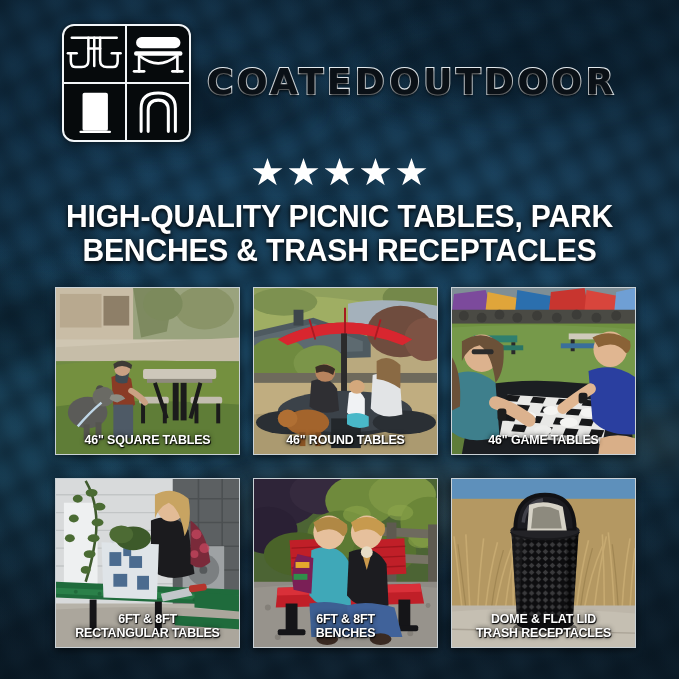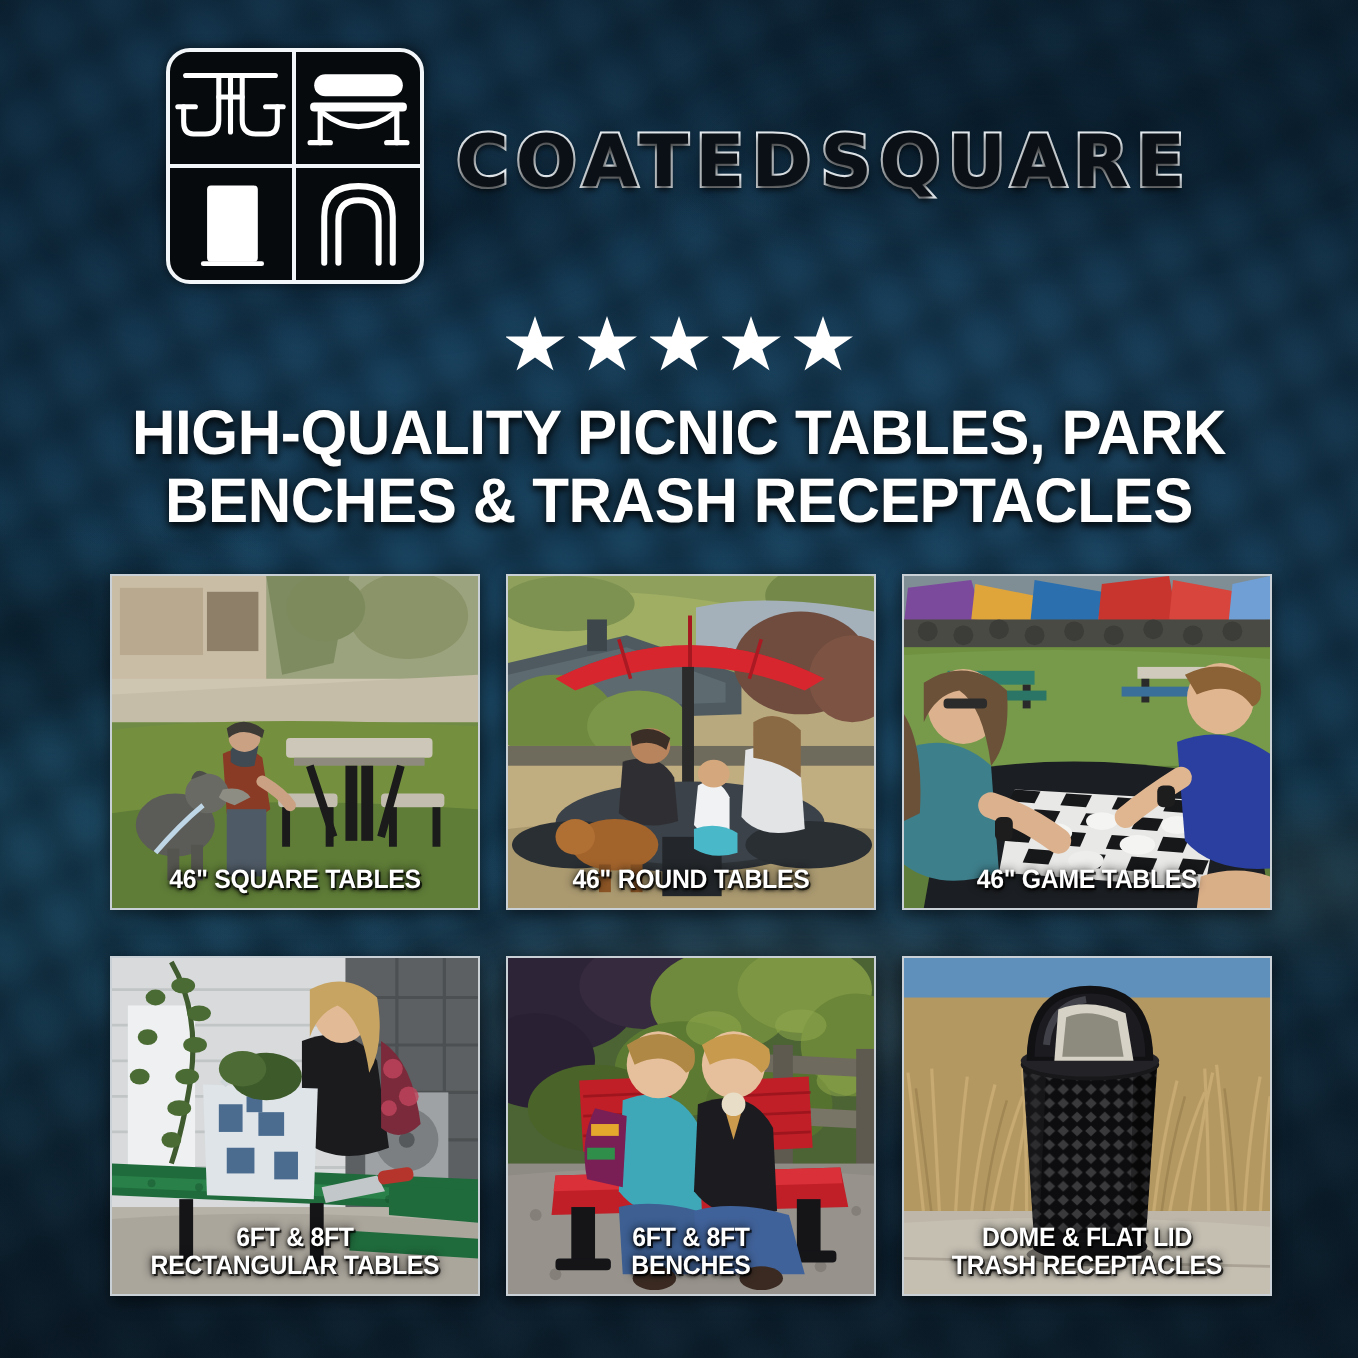--- a/index.html
+++ b/index.html
@@ -204,21 +204,21 @@
             <g fill="none" stroke="#ffffff" stroke-width="3" stroke-linecap="round">
               <path d="M14 47 L14 24 Q14 9 31 9 Q48 9 48 24 L48 47"></path>
               <path d="M21 47 L21 26 Q21 16 31 16 Q41 16 41 26 L41 47"></path>
             </g>
           </svg>
         </div>
       </div>
 
       <div class="logo-word">
         <div class="wm">COATED</div>
-        <div class="wm">SQUARE</div>
+        <div class="wm">OUTDOOR</div>
       </div>
     </div>
 
     <div class="stars">
       <div class="star"></div>
       <div class="star"></div>
       <div class="star"></div>
       <div class="star"></div>
       <div class="star"></div>
     </div>

